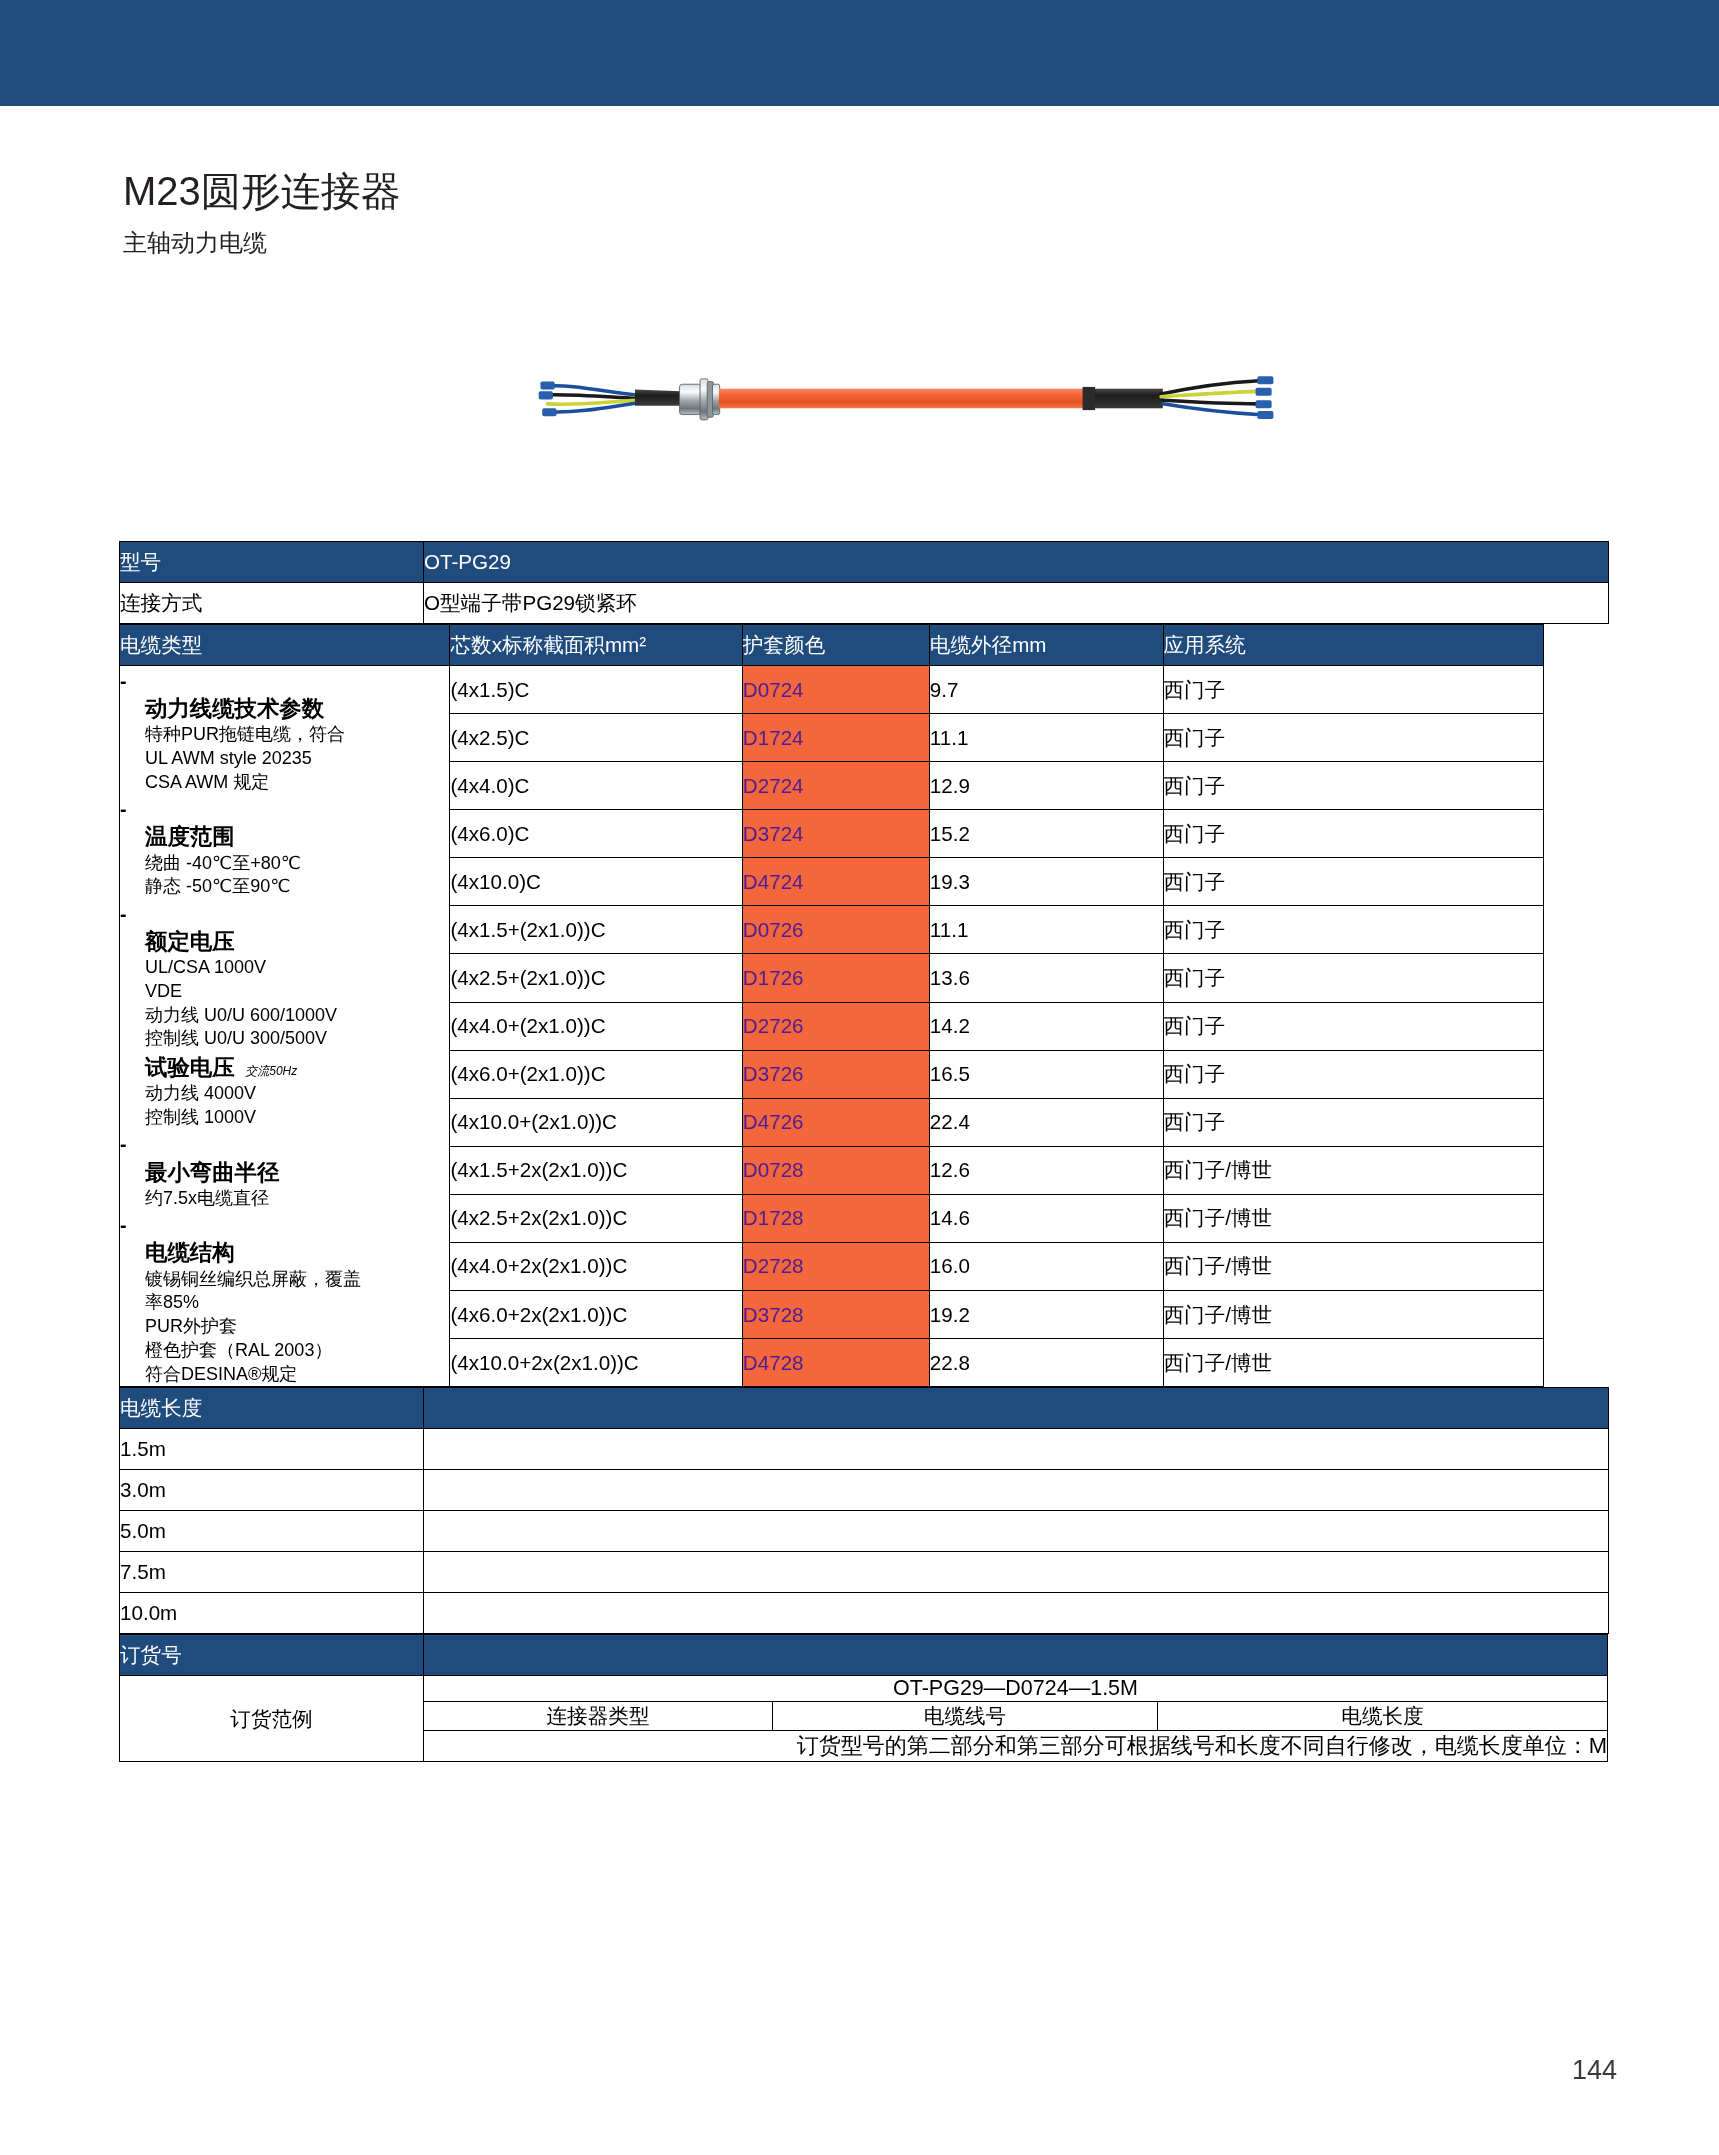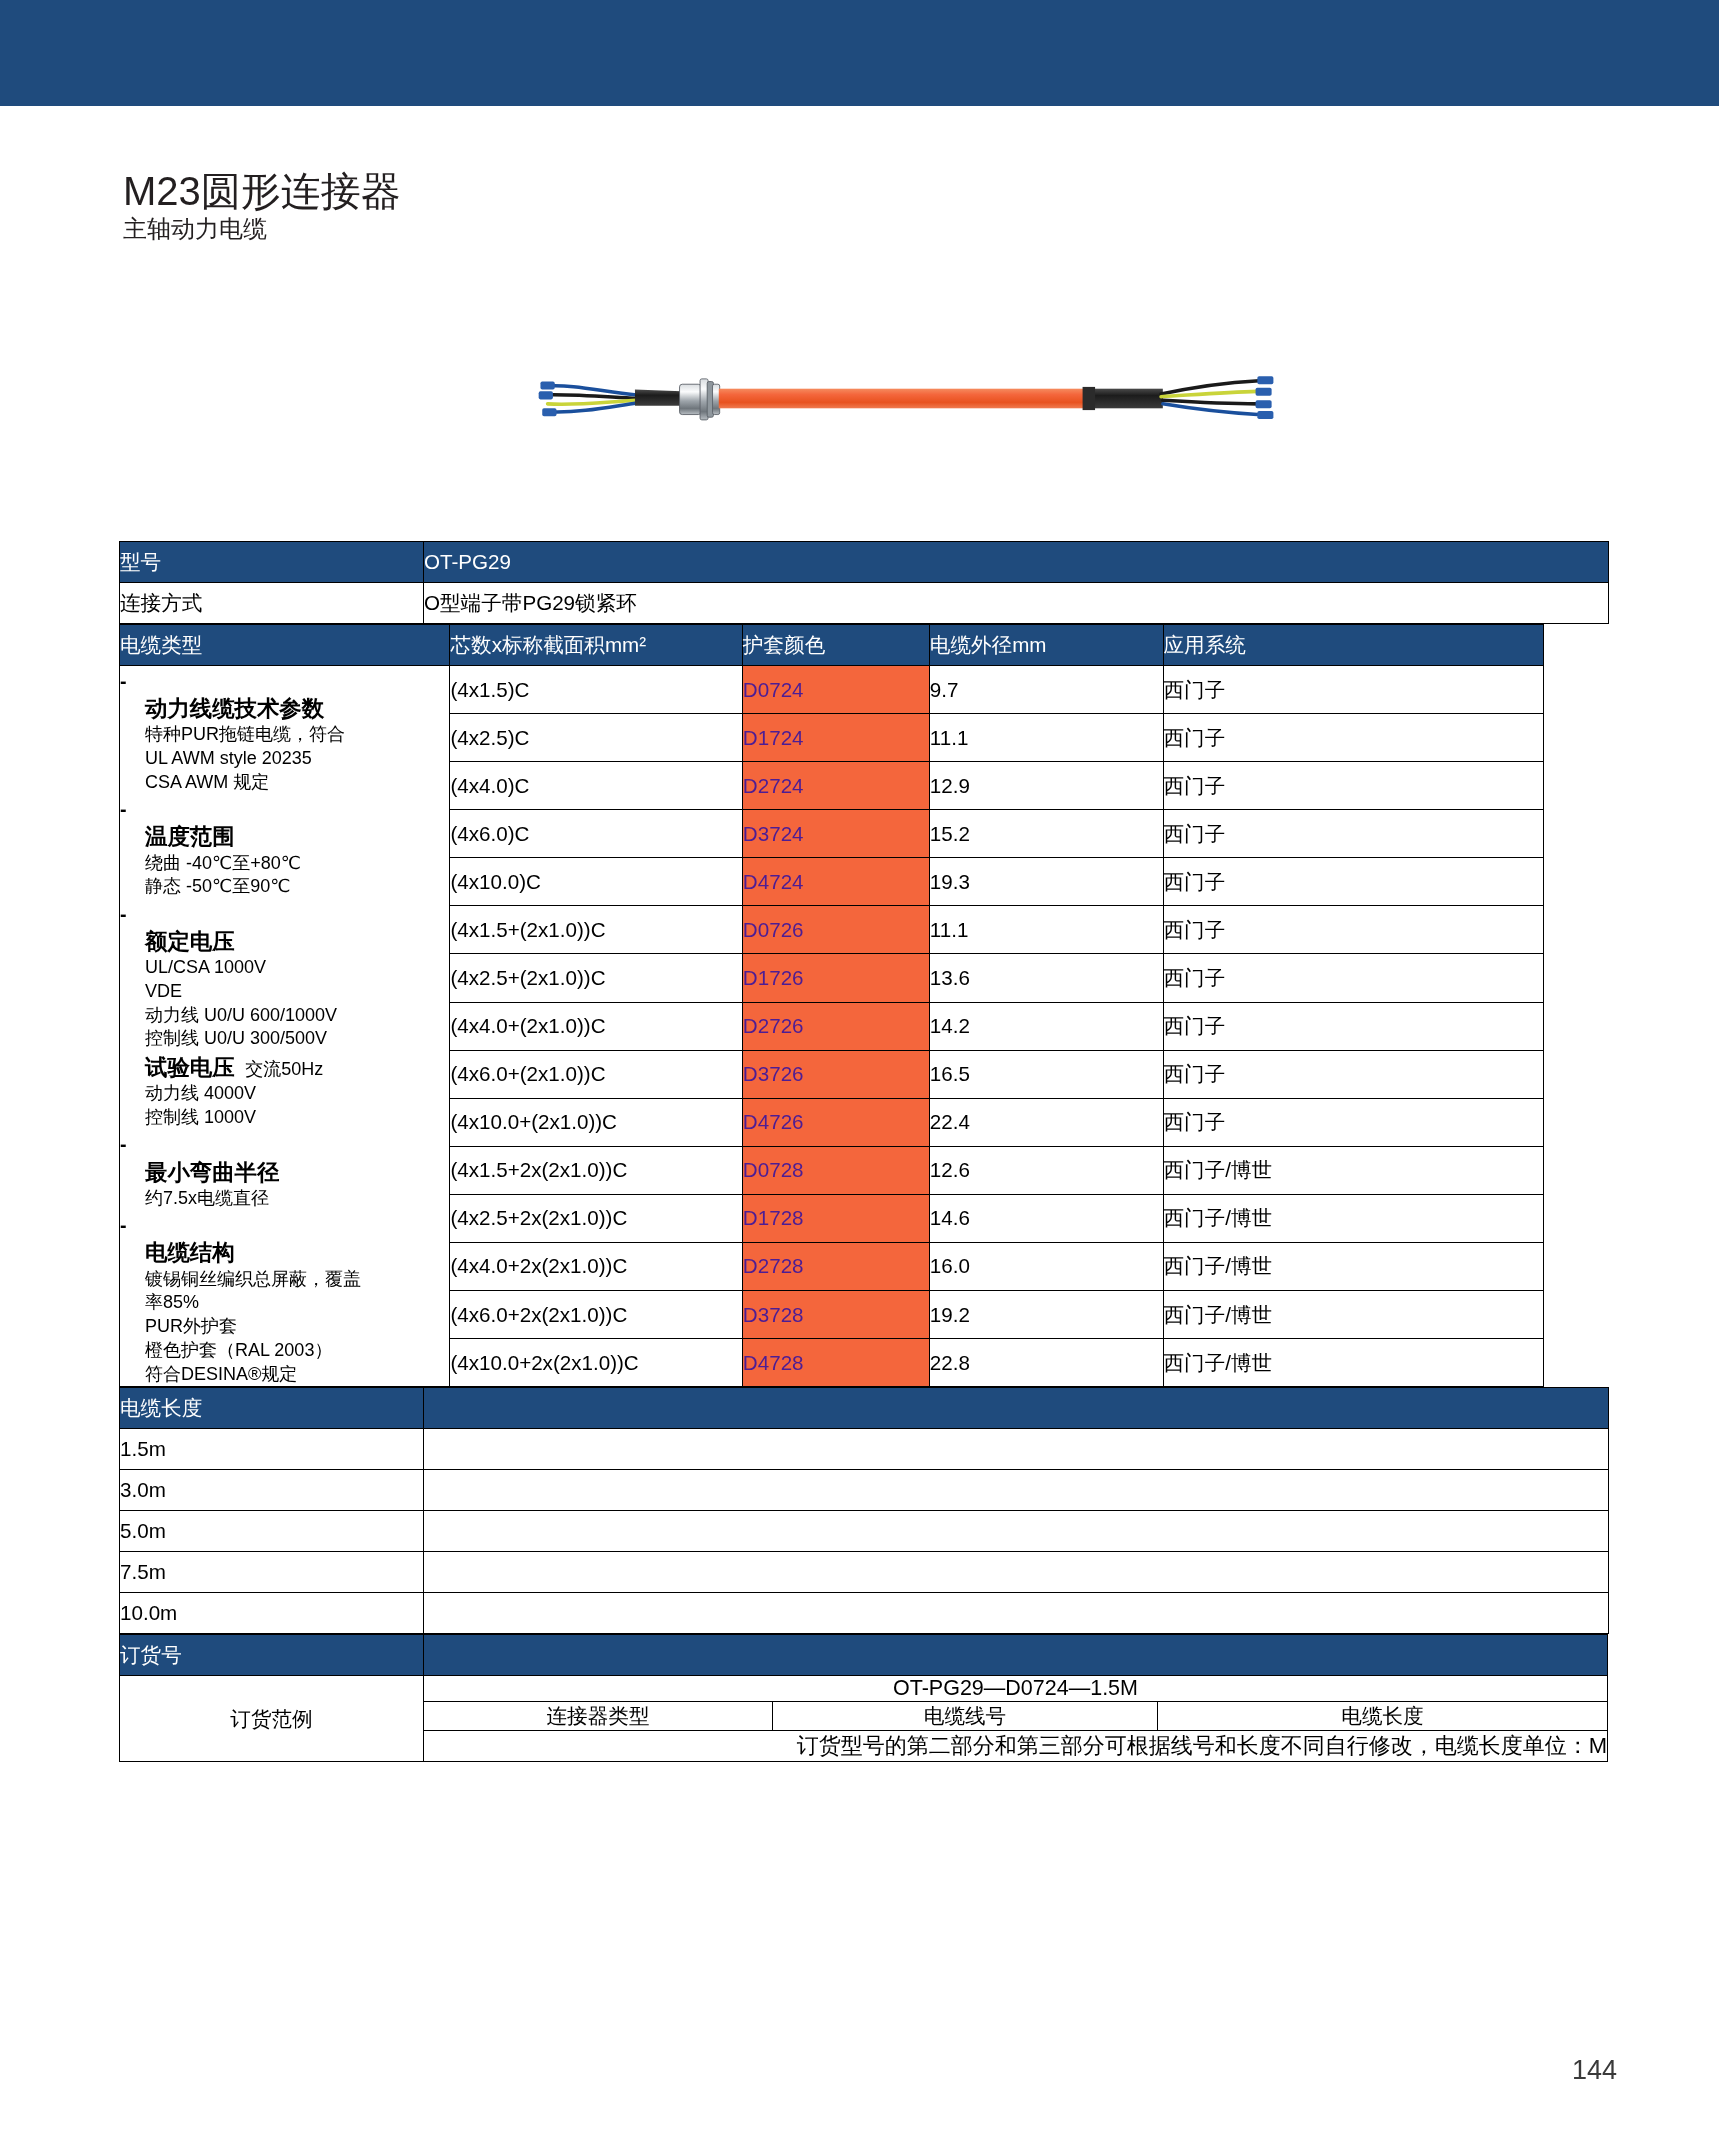--- a/index.html
+++ b/index.html
@@ -36,21 +36,21 @@
     font-weight: 400;
     letter-spacing: 0px;
     color: #231f20;
     line-height: 1.05;
     white-space: nowrap;
   }
   .title-sub {
     font-size: 24px;
     font-weight: 400;
     color: #231f20;
-    margin-top: 1px;
+    margin-top: 15px;
     white-space: nowrap;
   }
 
   
   .product-photo {
     position: absolute;
     left: 537px;
     top: 345px;
     width: 788px;
     height: 107px;
@@ -122,23 +122,24 @@
     white-space: nowrap;
   }
   .spec-head-inline {
     font-size: 22.4px;
     font-weight: 700;
     line-height: 1.3;
     margin-top: 1.8px;
     white-space: nowrap;
   }
   .spec-head-inline .tiny {
-    font-size: 18px;
+    font-size: 12px;
     font-weight: 400;
     margin-left: 10.7px;
+    font-style: italic;
   }
   .spec-line {
     font-size: 18px;
     font-weight: 400;
     line-height: 1.32;
     white-space: nowrap;
   }
 
   
   .dcell { font-size: 20.6px; padding: 8px 12.5px; }

